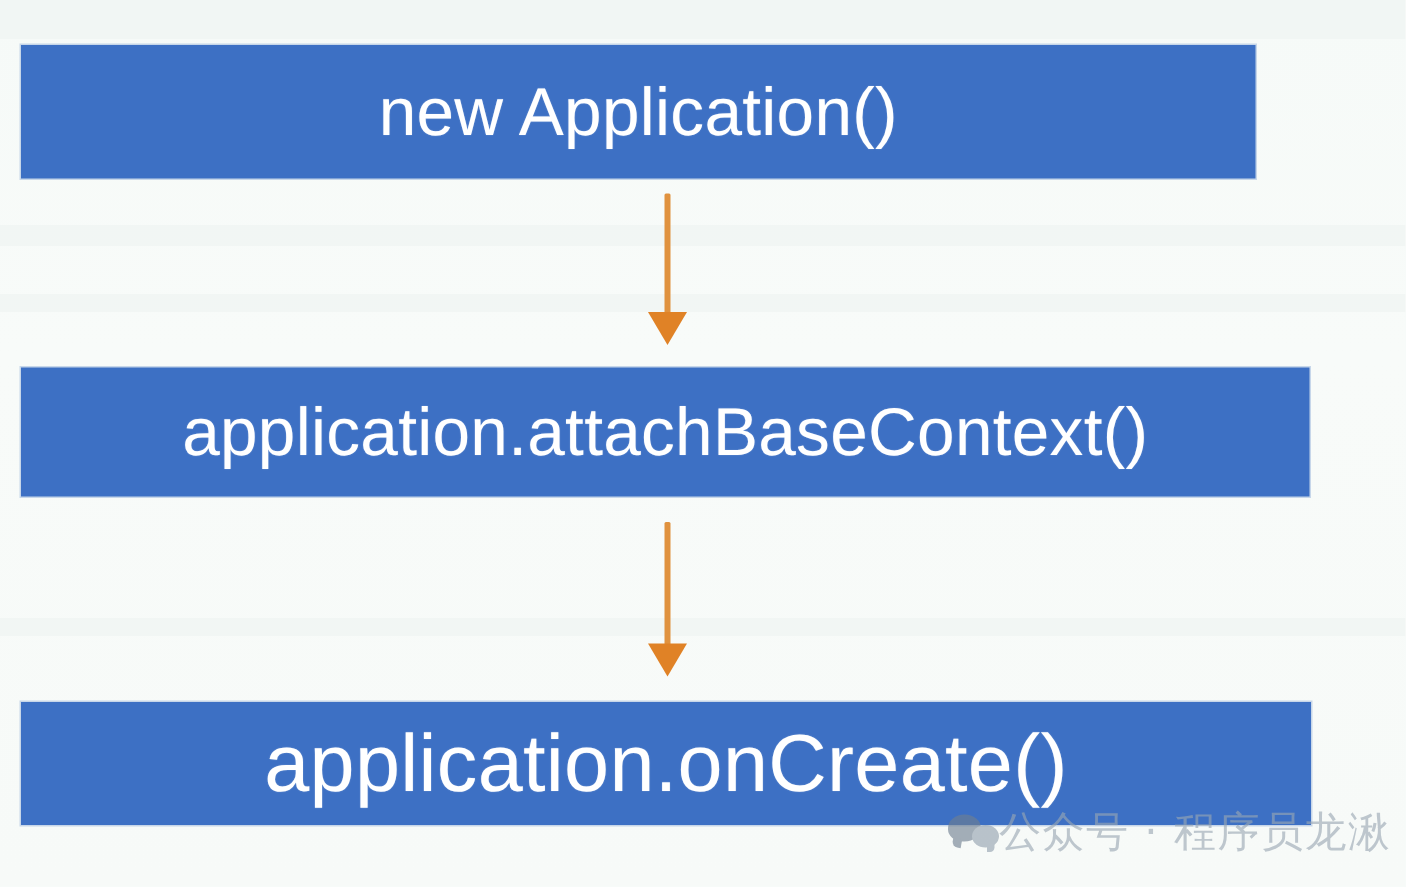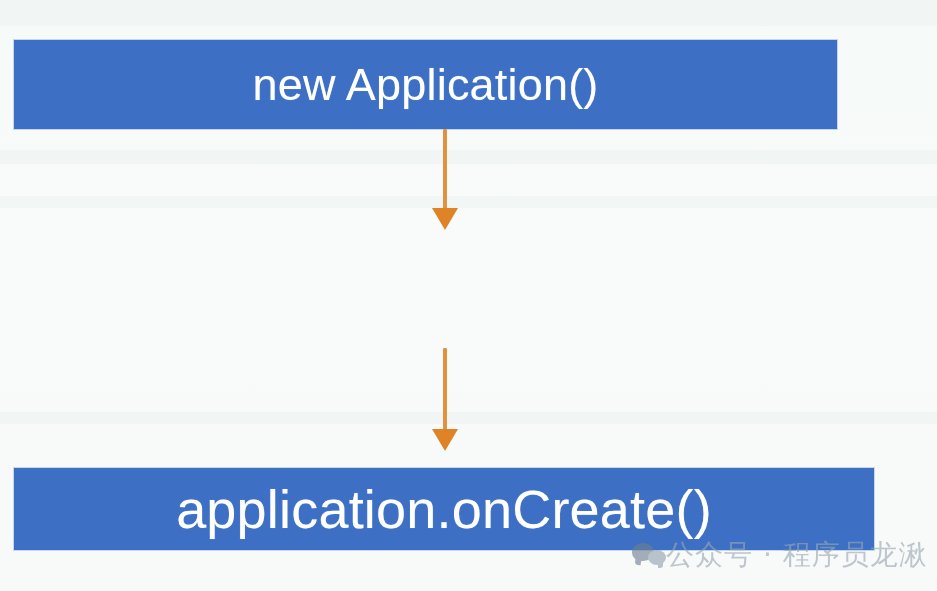--- a/index.html
+++ b/index.html
@@ -40,21 +40,21 @@
     box-sizing: border-box;
   }
   .node-label {
     color: #ffffff;
     font-weight: 400;
     letter-spacing: 0.2px;
     white-space: nowrap;
     text-shadow: 0 0 1px rgba(255,255,255,0.35);
   }
 
-  #node-new-application { left: 14px; top: 40px; width: 823px; height: 89px; }
+  #node-new-application { left: 14px; top: 30px; width: 823px; height: 89px; }
   #node-new-application .node-label { font-size: 45px; }
 
   #node-attach-base-context { left: 14px; top: 245px; width: 859px; height: 86px; }
   #node-attach-base-context .node-label { font-size: 45px; }
 
   #node-on-create { left: 14px; top: 468px; width: 860px; height: 82px; }
   #node-on-create .node-label { font-size: 54px; }
 
   .arrow {
     position: absolute;
@@ -154,20 +154,23 @@
 
   <div class="node" id="node-new-application">
     <span class="node-label">new Application()</span>
   </div>
 
   <div class="arrow" id="arrow-1">
     <div class="shaft"></div>
     <div class="head"></div>
   </div>
 
+  <div class="node" id="node-attach-base-context">
+    <span class="node-label">application.attachBaseContext()</span>
+  </div>
 
   <div class="arrow" id="arrow-2">
     <div class="shaft"></div>
     <div class="head"></div>
   </div>
 
   <div class="node" id="node-on-create">
     <span class="node-label">application.onCreate()</span>
   </div>
 

